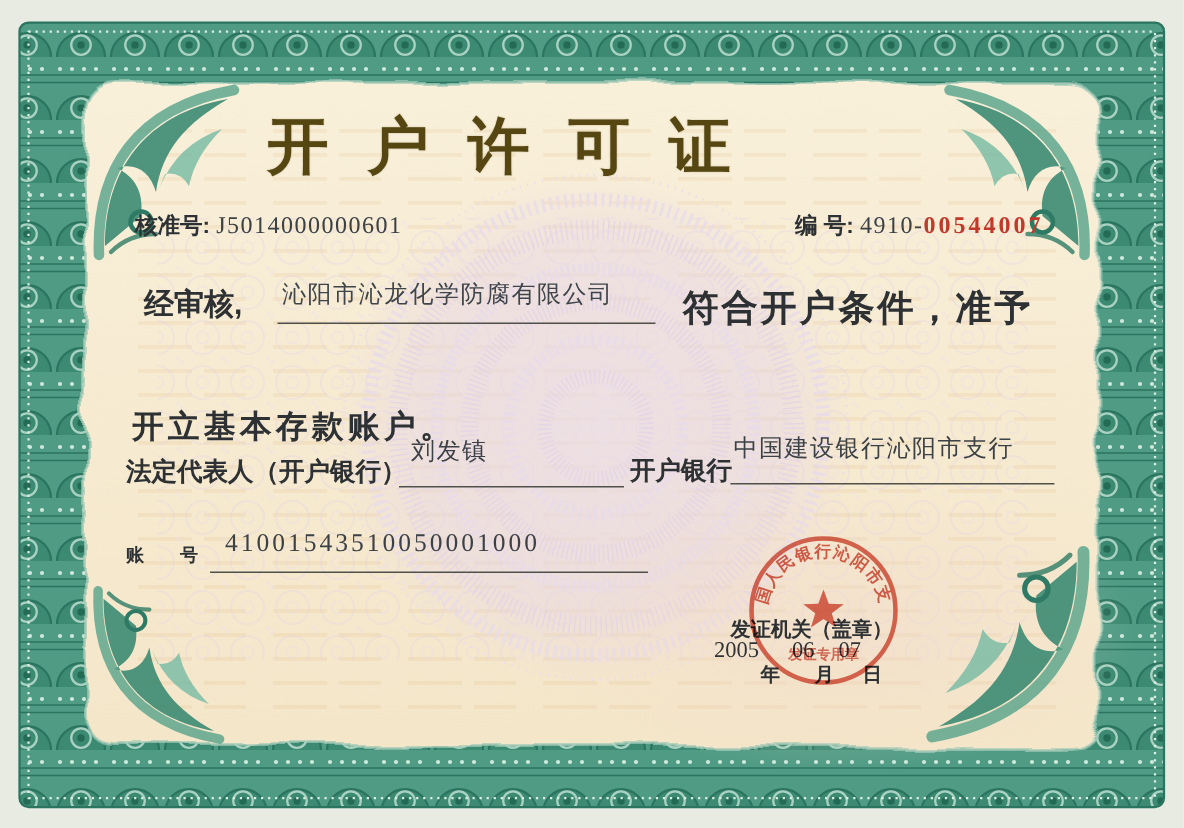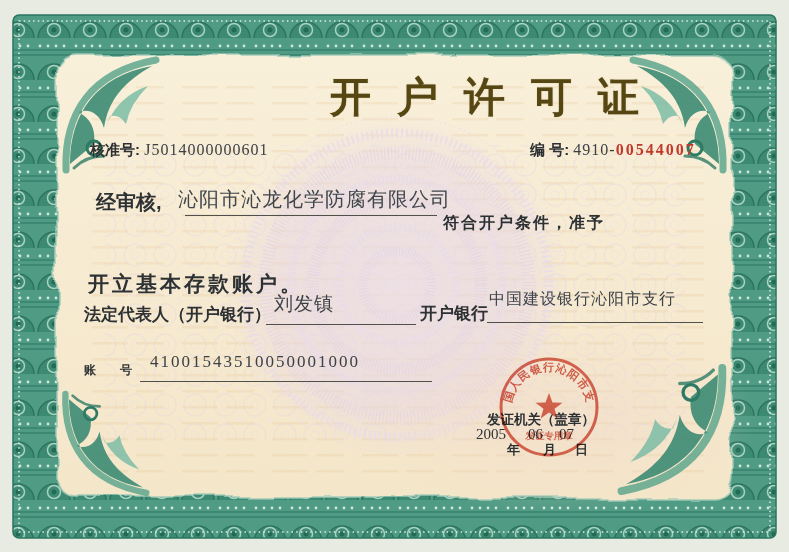--- a/index.html
+++ b/index.html
@@ -6,43 +6,43 @@
   body{
     width:789px;height:552px;position:relative;overflow:hidden;
     background:#e8ebe2;
     font-family:"Liberation Sans","DejaVu Sans",sans-serif;
   }
   .layer{position:absolute;left:0;top:0;width:789px;height:552px;}
   svg{display:block;}
   .abs{position:absolute;white-space:nowrap;}
 
   .title{
-    top:70px;left:0;width:665px;text-align:right;
+    top:70px;left:0;width:665px;text-align:center;
     font-family:"Liberation Serif","DejaVu Serif",serif;
     font-weight:bold;font-size:41px;letter-spacing:26px;text-indent:26px;
     color:#564712;text-shadow:0 0 1px rgba(86,71,18,.45);
   }
   .label{color:#2d3133;font-weight:600;}
   .typed{
     font-family:"Liberation Serif","DejaVu Serif",serif;
     color:#3c4146;letter-spacing:1px;
   }
   .approval{top:141px;left:90px;font-size:15px;}
   .approval .typed{font-size:16px;text-align:center;}
   .serial{top:141px;left:530px;font-size:15px;}
   .serial .typed{font-size:16px;}
   .serial .red{color:#c0392b;font-weight:bold;letter-spacing:2px;}
 
   .l1-prefix{top:189px;left:96px;font-size:20px;}
-  .company{top:186px;left:178px;font-size:20px;color:#3f454a;}
-  .l1-suffix{top:189px;left:443px;font-size:16px;letter-spacing:2px;margin-top:24px;}
+  .company{top:186px;left:188px;font-size:16px;color:#3f454a;}
+  .l1-suffix{top:189px;left:455px;font-size:24px;letter-spacing:2px;}
   .l2{top:238px;left:88px;font-size:21px;letter-spacing:3px;margin-top:32px;}
 
   .rep-label{top:303px;left:84px;font-size:17px;}
-  .rep-value{top:291px;left:274px;font-size:19px;}
+  .rep-value{top:291px;left:274px;font-size:16px;}
   .bank-label{top:302px;left:420px;font-size:17px;text-align:center;}
   .bank-value{top:289px;left:489px;font-size:16px;}
   .acct-label{top:362px;left:84px;font-size:12px;letter-spacing:6px;}
   .acct-value{top:352px;left:150px;font-size:17px;letter-spacing:2px;}
 
   .uline{position:absolute;border-bottom:1.5px solid #50504a;height:0;}
   .u1{top:215px;left:185px;width:252px;}
   .u2{top:324px;left:266px;width:150px;}
   .u3{top:322px;left:487px;width:216px;}
   .u4{top:381px;left:140px;width:292px;}

